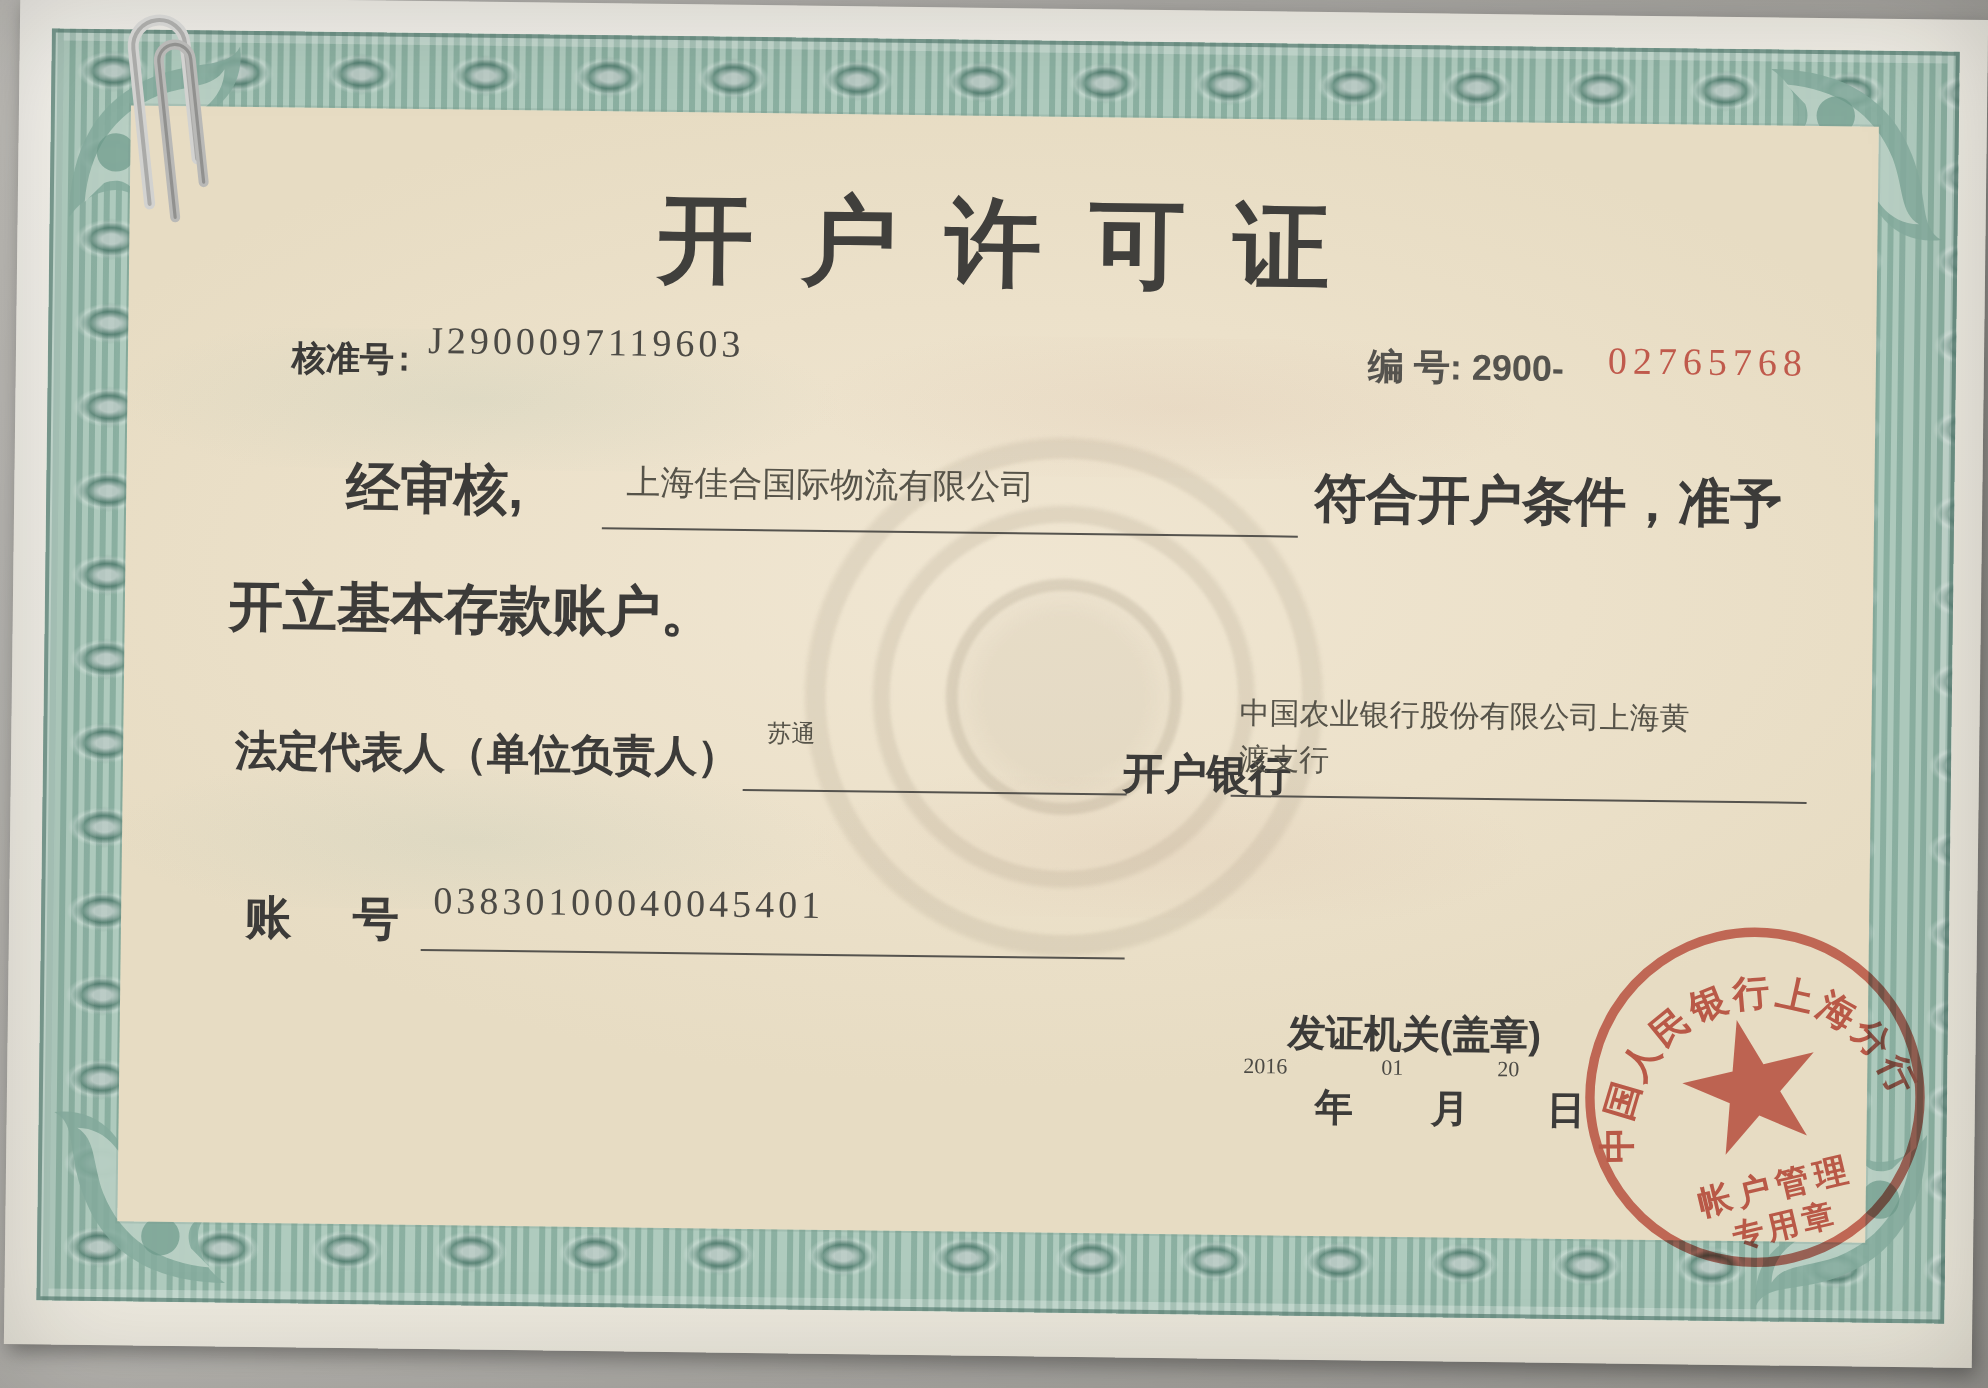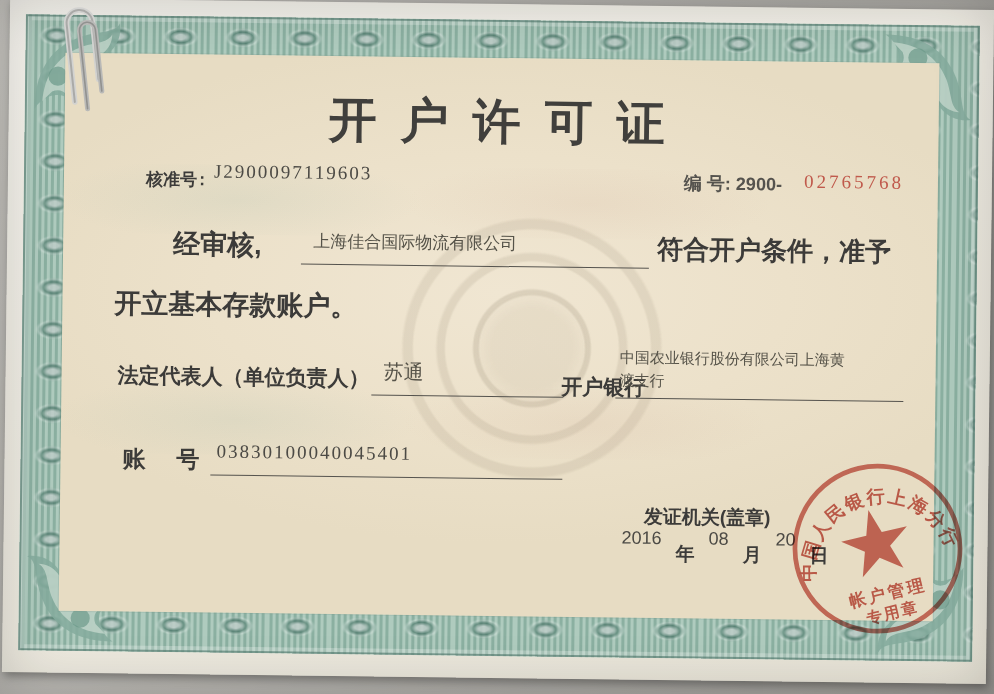--- a/index.html
+++ b/index.html
@@ -63,32 +63,32 @@
   .appr-lbl{left:138px;top:168px;font-size:17px;font-family:Liberation Mono, monospace;}
   .appr-val{left:206px;top:160px;font-size:19px;letter-spacing:2px;}
   .ser-lbl{left:676px;top:165px;font-size:18px;font-weight:700;color:#55534e;}
   .ser-val{left:796px;top:163px;font-size:19px;letter-spacing:3px;color:#c05a4c;}
   .review-lbl{left:166px;top:226px;font-size:27px;font-weight:700;}
   .company{left:306px;top:228px;font-size:17px;color:#565349;}
   .u1{position:absolute;left:294px;top:262px;width:348px;border-bottom:1.5px solid #55534e;}
   .cond{left:650px;top:226px;font-size:26px;font-weight:700;}
   .open-line{left:108px;top:286px;font-size:27px;font-weight:700;}
   .rep-lbl{left:112px;top:362px;font-size:21px;}
-  .rep-name{left:378px;top:356px;font-size:20px;color:#565349;}
+  .rep-name{left:378px;top:356px;font-size:12px;color:#565349;}
   .u2{position:absolute;left:366px;top:392px;width:192px;border-bottom:1.5px solid #55534e;}
   .bank-lbl{left:556px;top:368px;font-size:21px;}
   .bank-name{left:614px;top:340px;width:238px;font-size:15px;line-height:1.55;
     color:#565349;white-space:normal;}
   .u3{position:absolute;left:610px;top:392px;width:288px;border-bottom:1.5px solid #55534e;}
   .acct-lbl{left:118px;top:444px;font-size:23px;letter-spacing:6px;}
   .acct-val{left:212px;top:440px;font-size:19px;letter-spacing:2px;}
   .u4{position:absolute;left:206px;top:474px;width:352px;border-bottom:1.5px solid #55534e;}
   .issuer{left:640px;top:498px;font-size:19px;}
   .dateline{left:618px;top:522px;display:flex;align-items:flex-start;gap:6px;}
-  .dateline .num{font-family:Liberation Sans, sans-serif;font-size:18px;color:#4c4a45;padding-top:0;}
+  .dateline .num{font-family:Liberation Serif, serif;font-size:11px;color:#4c4a45;padding-top:0;}
   .dateline .ch{font-size:19px;font-weight:700;padding-top:13px;margin:0 8px;}
   
   .seal{position:absolute;left:780px;top:446px;width:188px;height:188px;opacity:.85;
     mix-blend-mode:multiply;}
   .paperclip{position:absolute;left:52px;top:-4px;width:78px;height:118px;z-index:5;}
 </style>
 </head>
 <body>
 
 <div class="photo">
@@ -148,21 +148,21 @@
 
     <div class="t lbl acct-lbl">账  号</div>
     <div class="t val acct-val">03830100040045401</div>
     <div class="u4"></div>
 
     <div class="t lbl issuer">发证机关(盖章)</div>
 
     <div class="t dateline">
       <span class="num">2016</span>
       <span class="ch">年</span>
-      <span class="num">08</span>
+      <span class="num">01</span>
       <span class="ch">月</span>
       <span class="num">20</span>
       <span class="ch">日</span>
     </div>
 
     <svg class="seal" viewBox="0 0 180 180">
       <g transform="rotate(-14 90 90)" fill="none">
         <circle cx="90" cy="90" r="79" stroke="#c44c40" stroke-width="4.5" opacity=".9"></circle>
         <defs>
           <path id="sealArc" d="M 26,100 A 65,65 0 0 1 154,100"></path>

